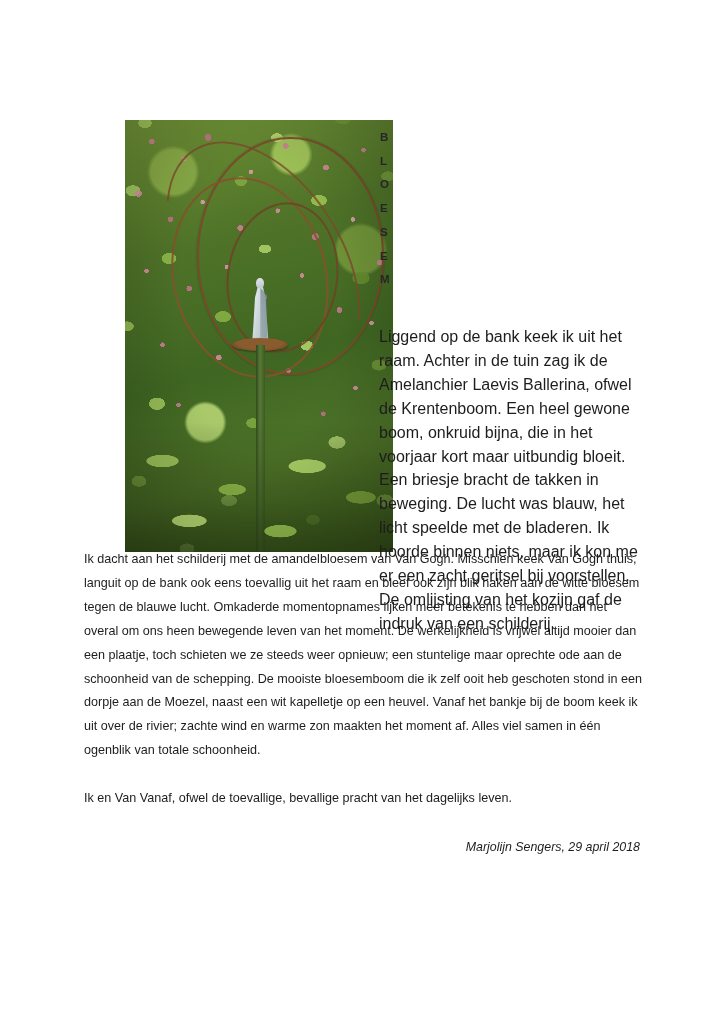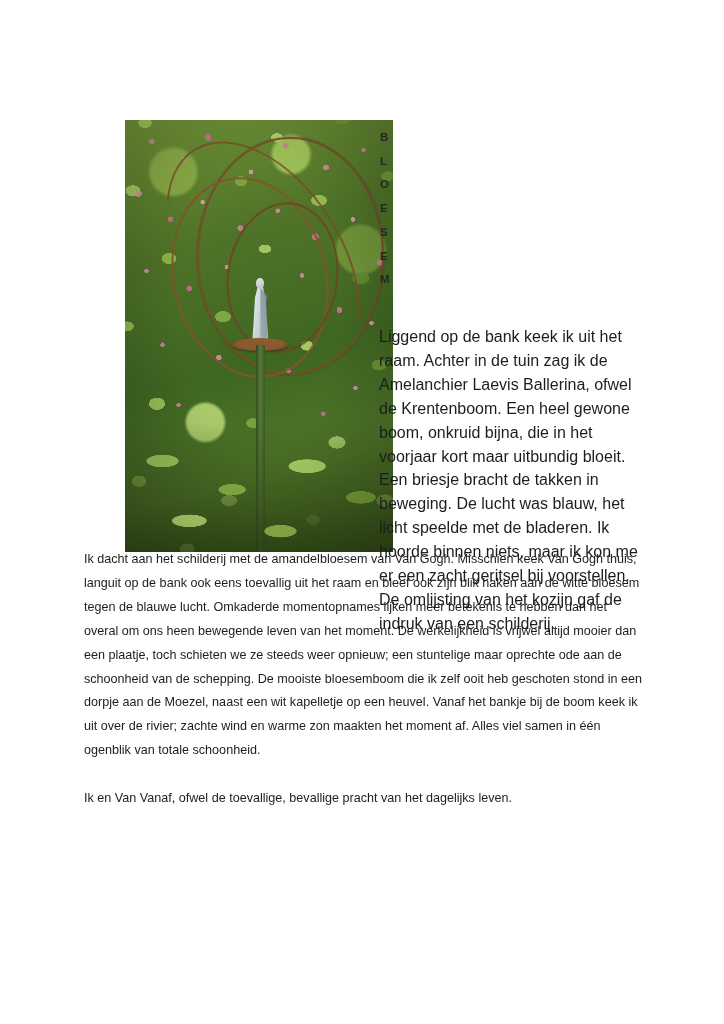--- a/index.html
+++ b/index.html
@@ -333,14 +333,15 @@
 
   <div class="col-right">
     <p>Liggend op de bank keek ik uit het raam. Achter in de tuin zag ik de Amelanchier Laevis Ballerina, ofwel de Krentenboom. Een heel gewone boom, onkruid bijna, die in het voorjaar kort maar uitbundig bloeit. Een briesje bracht de takken in beweging. De lucht was blauw, het licht speelde met de bladeren. Ik hoorde binnen niets, maar ik kon me er een zacht geritsel bij voorstellen. De omlijsting van het kozijn gaf de indruk van een schilderij.</p>
   </div>
 
   <div class="body-text">
     <p>Ik dacht aan het schilderij met de amandelbloesem van Van Gogh. Misschien keek Van Gogh thuis, languit op de bank ook eens toevallig uit het raam en bleef ook zíjn blik haken aan de witte bloesem tegen de blauwe lucht. Omkaderde momentopnames lijken meer betekenis te hebben dan het overal om ons heen bewegende leven van het moment. De werkelijkheid is vrijwel altijd mooier dan een plaatje, toch schieten we ze steeds weer opnieuw; een stuntelige maar oprechte ode aan de schoonheid van de schepping. De mooiste bloesemboom die ik zelf ooit heb geschoten stond in een dorpje aan de Moezel, naast een wit kapelletje op een heuvel. Vanaf het bankje bij de boom keek ik uit over de rivier; zachte wind en warme zon maakten het moment af. Alles viel samen in één ogenblik van totale schoonheid.</p>
     <p>Ik en Van Vanaf, ofwel de toevallige, bevallige pracht van het dagelijks leven.</p>
   </div>
 
+  <div class="signature">Marjolijn Sengers, 29 april 2018</div>
 
 </div>
 
 </body></html>

